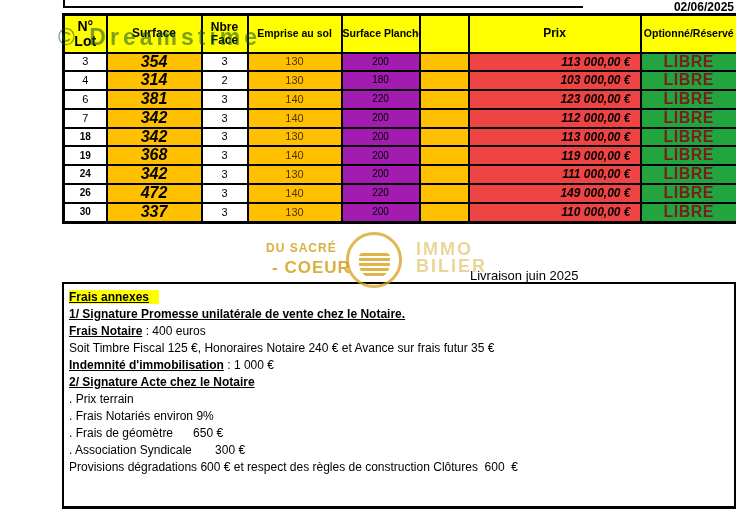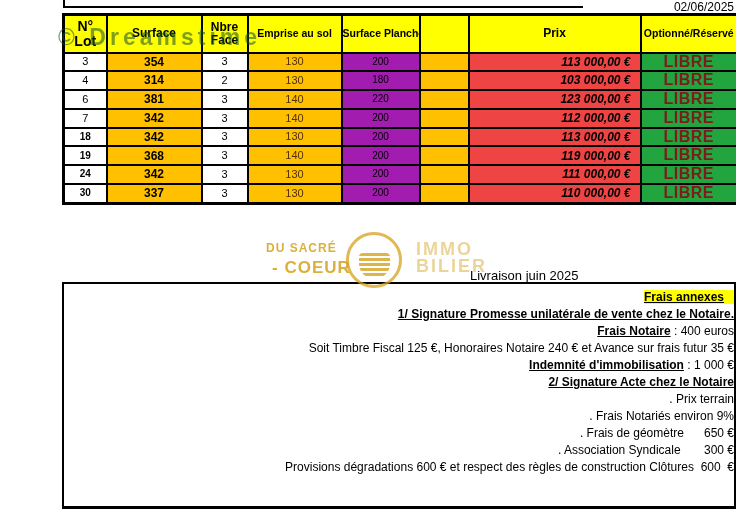--- a/index.html
+++ b/index.html
@@ -1,56 +1,56 @@
 <!DOCTYPE html>
 <html style="--yellow: #FFFF00; --orange: #FFC000; --green: #22A53E; --maroon: #7B1D1D; --gold: #D5A21B;"><head>
 <meta charset="utf-8">
 <style>
   html,body { margin:0; padding:0; }
   body {
     width:736px; height:523px; position:relative; background:#ffffff;
     font-family:"Liberation Sans", sans-serif; overflow:hidden; color:#000;
   }
   .date {
-    position:absolute; top:0px; right:2px; font-size:12px; font-weight:normal;
+    position:absolute; top:0px; right:2px; font-size:12px; font-weight:bold;
   }
   .topline-h { position:absolute; left:63px; top:6px; width:520px; height:2px; background:#000; }
   .topline-v { position:absolute; left:63px; top:0px; width:2px; height:8px; background:#000; }
 
   table.lots {
     position:absolute; left:62px; top:13px; width:674px;
     border-collapse:collapse; table-layout:fixed;
   }
   .lots th, .lots td {
     border:2px solid #000; padding:0; text-align:center; overflow:hidden; line-height:1.05;
   }
   .lots { border:3px solid #000; }
   .lots thead tr { height:38px; }
   .lots tbody tr { height:17px; }
   .lots th { background:var(--yellow); font-size:12px; font-weight:bold; }
   .lots th.h-emprise, .lots th.h-plancher, .lots th.h-statut { font-size:10.5px; white-space:nowrap; }
   .lots th.h-lot { font-size:14px; }
   td.c-lot { font-size:11px; background:#fff; }
   td.c-lot.lot-bold { font-weight:bold; font-size:10px; }
-  td.c-surface { background:var(--orange); font-weight:bold; font-size:12px; }
+  td.c-surface { background:var(--orange); font-weight:bold; font-size:16px;font-style:italic; }
   td.c-face { font-size:11px; background:#fff; }
   td.c-emprise { background:var(--orange); font-size:11px; color:#53300a; }
   td.c-plancher { font-size:10px; background:#a21caf; }
   td.c-gap { background:var(--orange); }
   td.c-prix { background:#ef4444; font-weight:bold; font-style:italic; text-align:right; padding-right:9px; font-size:12px; }
   td.c-statut { background:var(--green); color:var(--maroon); font-weight:bold; font-size:16px; letter-spacing:0.5px; }
 
   .livraison { position:absolute; left:470px; top:268px; font-size:13px; }
 
   .frais-box {
     position:absolute; left:62px; top:282px; width:674px; height:227px;
     border:2px solid #000; border-bottom-width:3px; box-sizing:border-box;
     padding:5px 0 0 5px; background:transparent;
   }
-  .fa-line { font-size:12px; line-height:17px; white-space:pre;text-align:right; }
+  .fa-line { font-size:12px; line-height:17px; white-space:pre; }
   .fa-line .bu { font-weight:bold; text-decoration:underline; }
   .fa-line .hl { background:var(--yellow); padding-right:10px; }
 
   .wm { pointer-events:none; z-index:5; }
   .wm-stock {
     position:absolute; left:52px; top:24px; font-size:23px; font-weight:bold;
     color:#14532d; opacity:0.55; letter-spacing:4px;margin-left:6px;
   }
   .wm-agency-1 { position:absolute; left:266px; top:241px; font-size:12px; font-weight:bold;
     color:var(--gold); opacity:0.85; letter-spacing:1px; }
@@ -165,20 +165,30 @@
         <td class="c-lot lot-bold">24</td>
         <td class="c-surface">342</td>
         <td class="c-face">3</td>
         <td class="c-emprise">130</td>
         <td class="c-plancher">200</td>
         <td class="c-gap"></td>
         <td class="c-prix">111 000,00 €</td>
         <td class="c-statut">LIBRE</td>
       </tr>
       <tr>
+        <td class="c-lot lot-bold">26</td>
+        <td class="c-surface">472</td>
+        <td class="c-face">3</td>
+        <td class="c-emprise">140</td>
+        <td class="c-plancher">220</td>
+        <td class="c-gap"></td>
+        <td class="c-prix">149 000,00 €</td>
+        <td class="c-statut">LIBRE</td>
+      </tr>
+      <tr>
         <td class="c-lot lot-bold">30</td>
         <td class="c-surface">337</td>
         <td class="c-face">3</td>
         <td class="c-emprise">130</td>
         <td class="c-plancher">200</td>
         <td class="c-gap"></td>
         <td class="c-prix">110 000,00 €</td>
         <td class="c-statut">LIBRE</td>
       </tr>
     </tbody>

